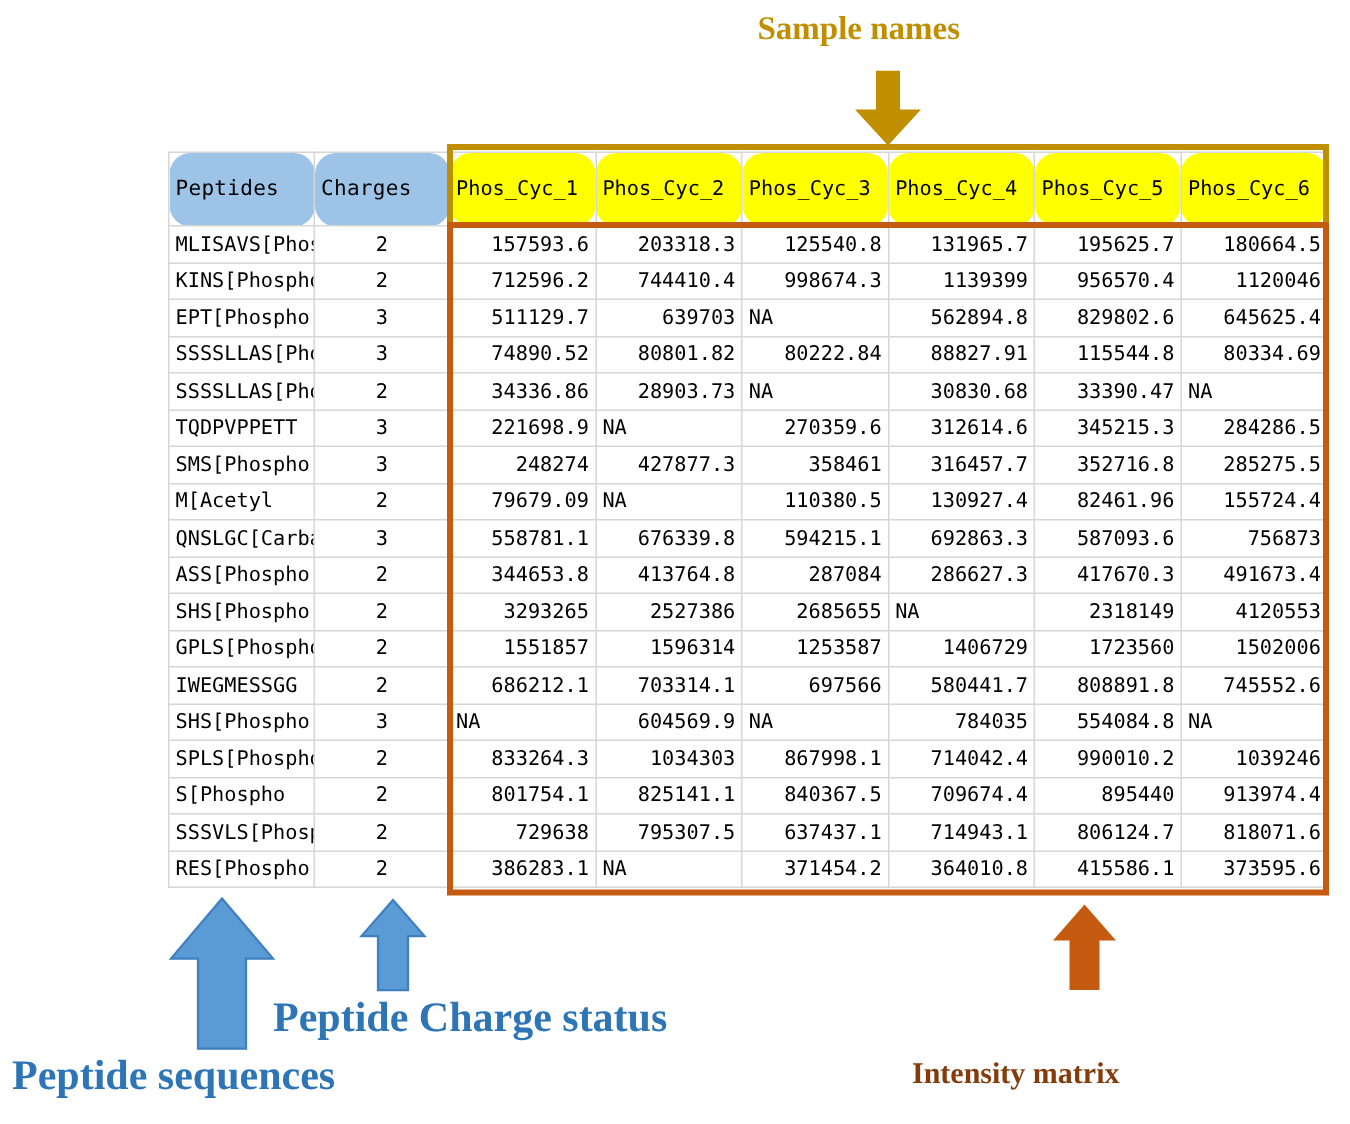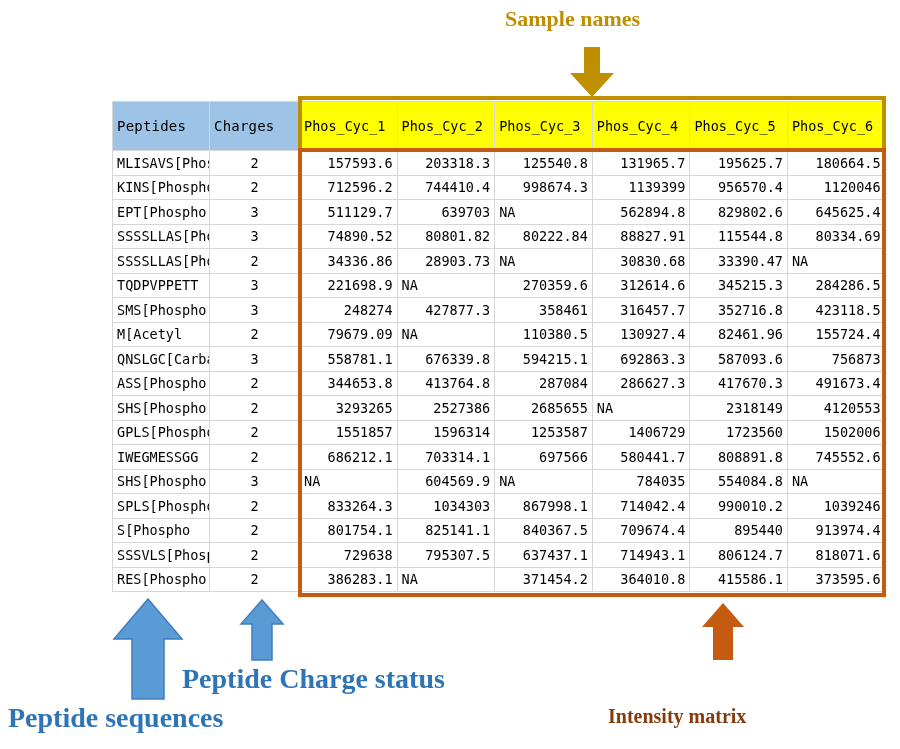--- a/index.html
+++ b/index.html
@@ -47,21 +47,21 @@
     overflow: hidden;
     white-space: nowrap;
     font-weight: normal;
   }
   
   col.c-pep    { width: 97px; }
   col.c-chg    { width: 90px; }
   col.c-smp    { width: 97.6px; }
 
   
-  #sheet thead th { height: 48px; vertical-align: middle; }
+  #sheet thead th { height: 48px; vertical-align: middle; border-radius: 14px; }
   th.hdr-blue {
     background: #9dc3e6;
     text-align: left;
     font-size: 14px;
     letter-spacing: 0.2px;
   }
   th.hdr-yellow {
     background: #ffff00;
     text-align: left;
     vertical-align: top;
@@ -187,21 +187,21 @@
           <td class="val">284286.5</td>
         </tr>
         <tr>
           <td class="pep">SMS[Phospho</td>
           <td class="chg">3</td>
           <td class="val">248274</td>
           <td class="val">427877.3</td>
           <td class="val">358461</td>
           <td class="val">316457.7</td>
           <td class="val">352716.8</td>
-          <td class="val">423118.5</td>
+          <td class="val">285275.5</td>
         </tr>
         <tr>
           <td class="pep">M[Acetyl</td>
           <td class="chg">2</td>
           <td class="val">79679.09</td>
           <td class="val na">NA</td>
           <td class="val">110380.5</td>
           <td class="val">130927.4</td>
           <td class="val">82461.96</td>
           <td class="val">155724.4</td>

